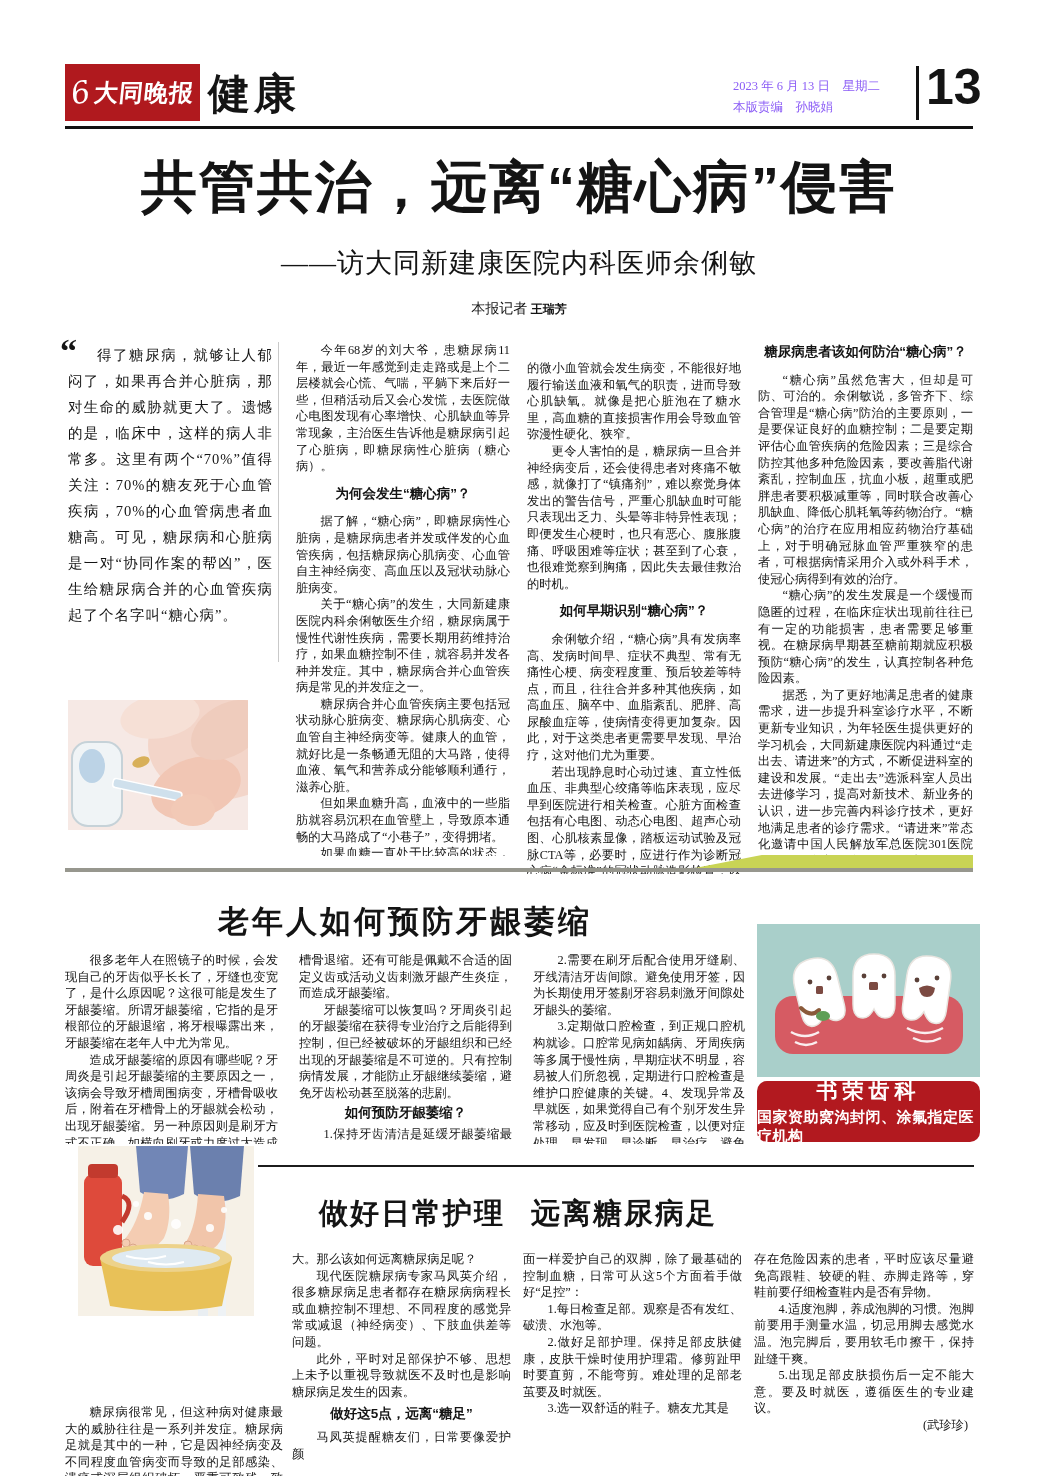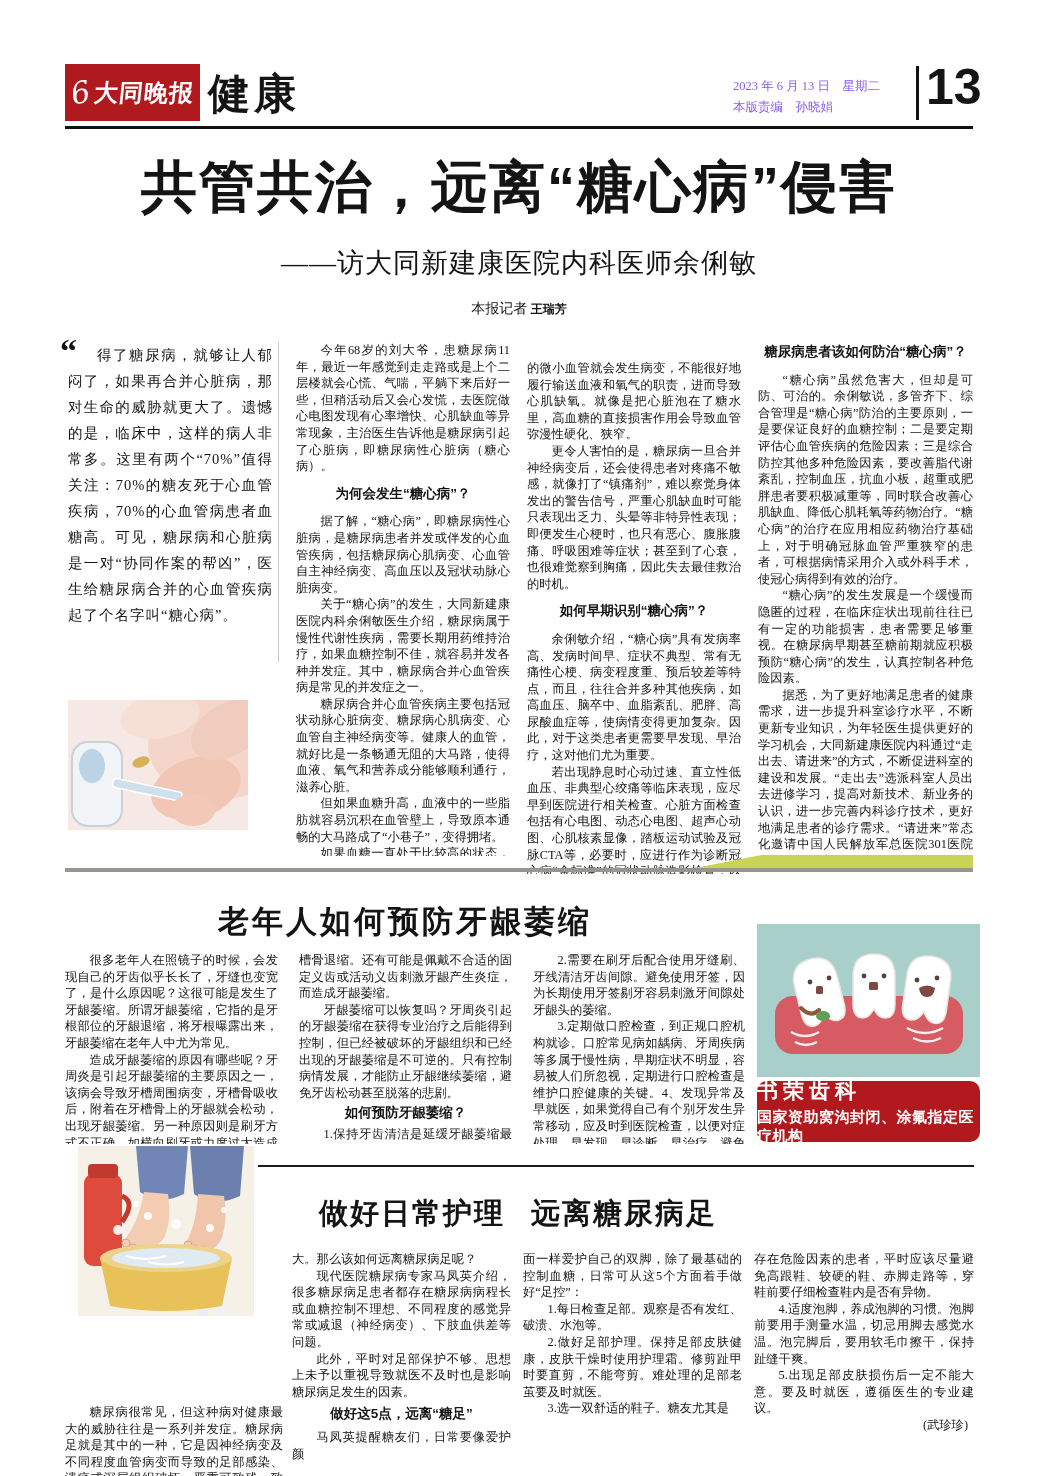--- a/index.html
+++ b/index.html
@@ -40,21 +40,21 @@
 
   
   .sep-bar{left:65px;top:868px;width:908px;height:4px;background:#97978e;}
   .sep-wedge{left:695px;top:855px;width:278px;height:13px;background:#c9d455;
              clip-path:polygon(0 100%,24% 0,100% 0,100% 100%);}
 
   
   .a2-title{left:65px;top:901px;width:680px;text-align:center;
             font-family:"Liberation Sans","DejaVu Sans",sans-serif;font-weight:900;font-size:31px;letter-spacing:3px;}
   .ad-box{left:757px;top:1081px;width:223px;height:61px;background:#b2191f;border-radius:10px;
-          color:#fff;display:flex;flex-direction:column;justify-content:center;gap:3px;}
+          color:#fff;display:flex;flex-direction:column;align-items:center;justify-content:center;gap:3px;}
   .ad-name{font-family:"Liberation Sans","DejaVu Sans",sans-serif;font-weight:900;font-size:21px;letter-spacing:5px;}
   .ad-desc{font-size:15px;font-weight:bold;letter-spacing:0.5px;}
 
   
   .a3-line{left:258px;top:1165px;width:716px;height:2px;background:#1c1c1c;}
   .a3-title{left:288px;top:1194px;width:460px;text-align:center;
             font-family:"Liberation Sans","DejaVu Sans",sans-serif;font-weight:900;font-size:29px;letter-spacing:2px;}
   .a3-title .gap{display:inline-block;width:26px;}
   .signature{text-align:right;text-indent:0 !important;padding-right:6px;}
 

